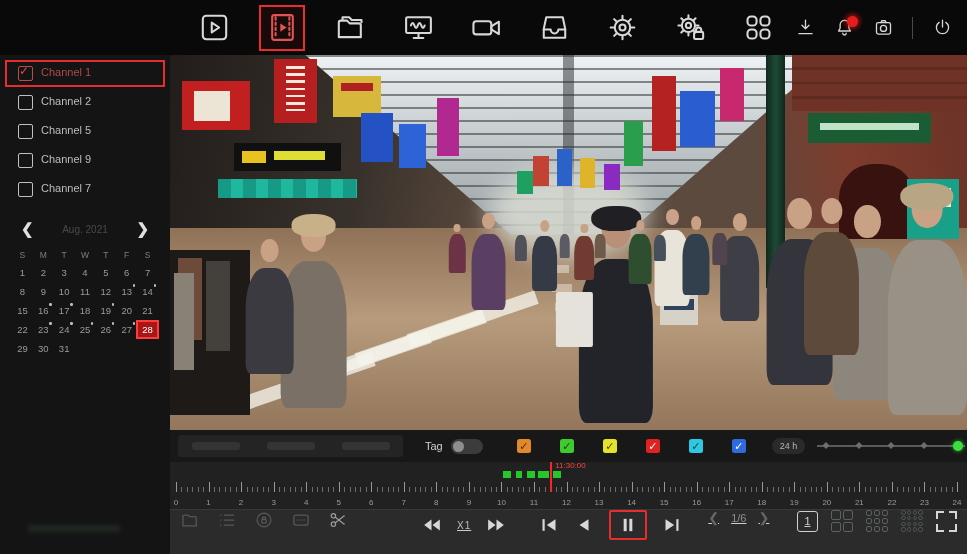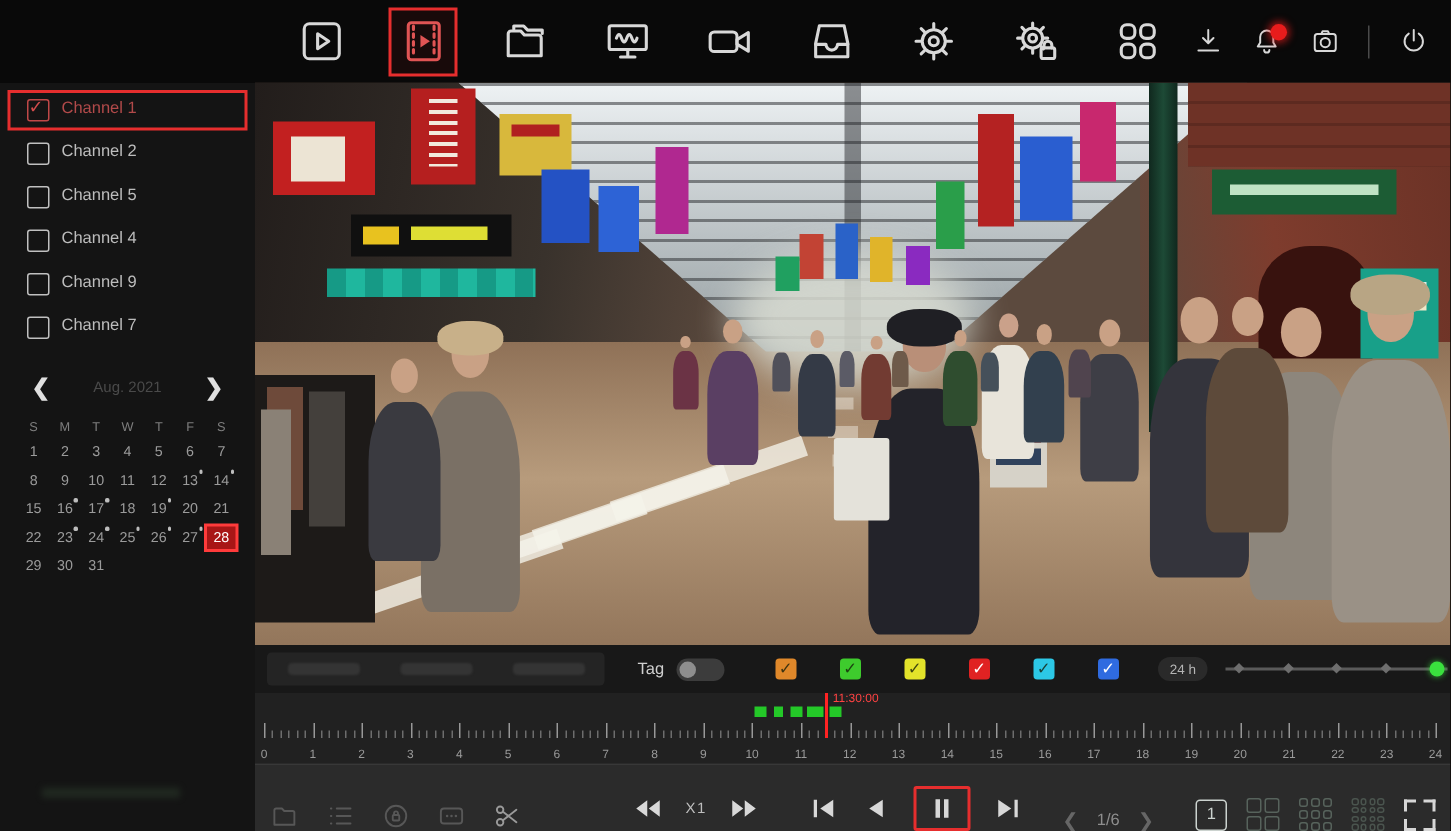--- a/index.html
+++ b/index.html
@@ -85,21 +85,21 @@
   .tl-ruler{position:absolute;left:6px;right:10px;top:0;bottom:0;}
   .tick{position:absolute;bottom:17px;width:1px;background:#6d6d6d;}
   .tick.hr{background:#989898;}
   .hour-label{position:absolute;bottom:2px;transform:translateX(-50%);font-size:8px;color:#9a9a9a;}
   .seg{position:absolute;top:9px;height:7px;background:#24c828;}
   .playhead{position:absolute;top:0;height:30px;width:2px;background:#ff2323;z-index:2;}
   .ph-label{position:absolute;top:-1px;font-size:8px;color:#ff4242;white-space:nowrap;z-index:2;}
 
   
   .controlbar{position:absolute;left:170px;top:509px;width:797px;height:45px;background:#2b2b2b;z-index:25;
-              display:flex;align-items:flex-end;padding:0 10px;box-sizing:border-box;border-top:1px solid #383838;}
+              display:flex;align-items:flex-start;padding:0 10px;box-sizing:border-box;border-top:1px solid #383838;text-decoration:underline;}
   .cbtn{background:none;border:none;padding:0;display:flex;align-items:center;justify-content:center;cursor:pointer;color:#cfcfcf;}
   .cbtn svg{width:20px;height:20px;}
   .cg-left{display:flex;align-items:center;gap:17px;}
   .cg-left .i{stroke:#9a9a9a;}
   .disabled{opacity:.4;}
   .cg-mid{display:flex;align-items:center;gap:15px;margin-left:74px;}
   .speed{font-size:10px;color:#bdbdbd;letter-spacing:1px;}
   .annot{border:2px solid #e62e2e;border-radius:2px;padding:3px 7px;}
   .cg-page{display:flex;align-items:center;gap:10px;margin-left:24px;}
   .pg-arrow{font-size:13px;color:#666;background:none;border:none;cursor:pointer;padding:0 2px;}
@@ -227,24 +227,20 @@
           <span class="cb"></span>
           <span>Channel 1</span>
         </li>
         <li class="ch-row">
           <span class="cb"></span>
           <span>Channel 2</span>
         </li>
         <li class="ch-row">
           <span class="cb"></span>
           <span>Channel 5</span>
-        </li>
-        <li class="ch-row">
-          <span class="cb"></span>
-          <span>Channel 4</span>
         </li>
         <li class="ch-row">
           <span class="cb"></span>
           <span>Channel 9</span>
         </li>
         <li class="ch-row">
           <span class="cb"></span>
           <span>Channel 7</span>
         </li>
       </ul>

